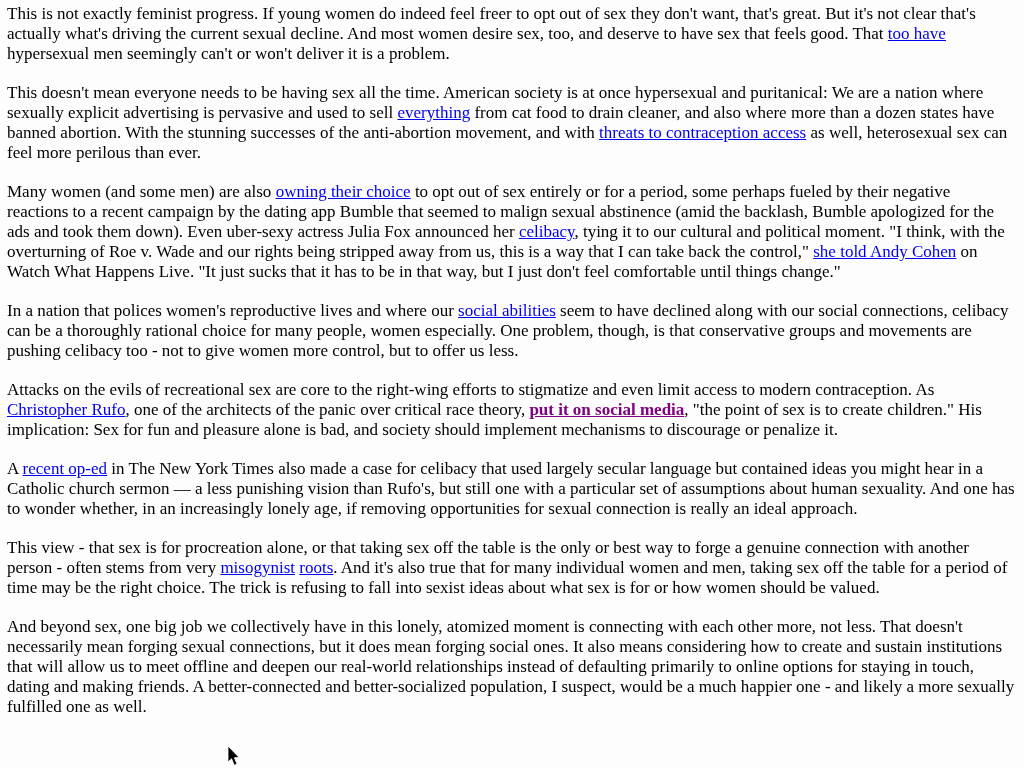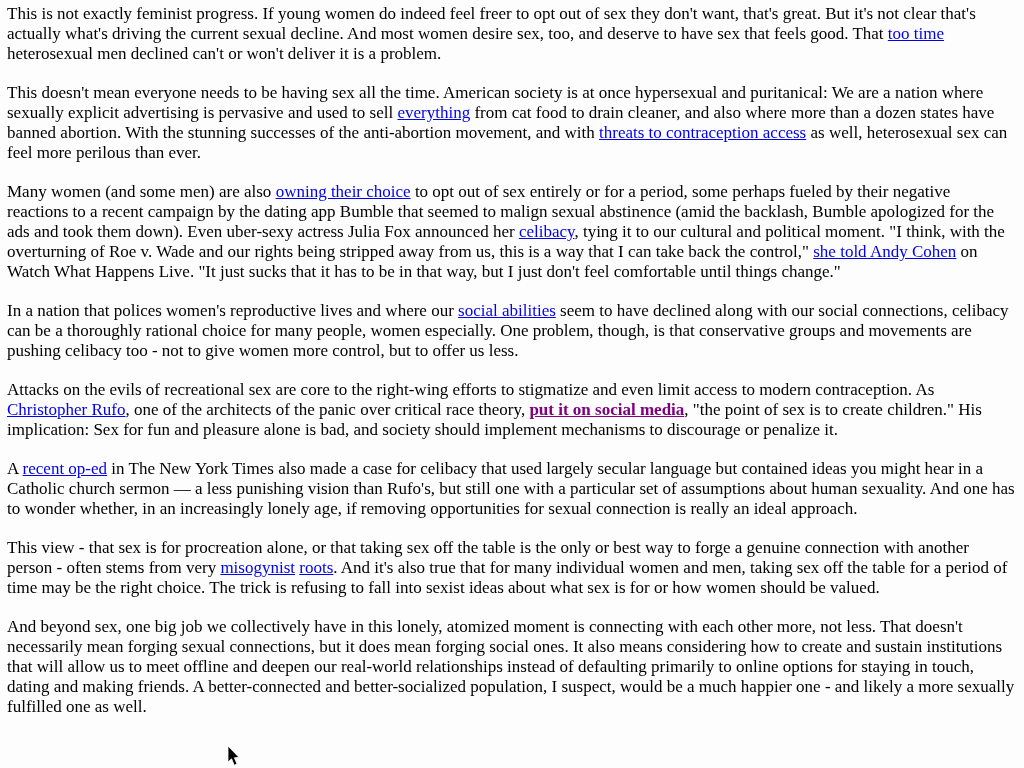--- a/index.html
+++ b/index.html
@@ -42,21 +42,21 @@
     top: 746px;
     width: 14px;
     height: 21px;
     pointer-events: none;
   }
 </style>
 </head>
 <body style="background: rgb(253, 253, 253); color: rgb(0, 0, 0);">
 
 <div id="article">
-    <p><span>This is not exactly feminist progress. If young women do indeed feel freer to opt out of sex they don't want, that's great. But it's not clear that's actually what's driving the current sexual decline. And most women desire sex, too, and deserve to have sex that feels good. That </span><a>too time</a><span> heterosexual men declined can't or won't deliver it is a problem.</span></p>
+    <p><span>This is not exactly feminist progress. If young women do indeed feel freer to opt out of sex they don't want, that's great. But it's not clear that's actually what's driving the current sexual decline. And most women desire sex, too, and deserve to have sex that feels good. That </span><a>too have</a><span> hypersexual men seemingly can't or won't deliver it is a problem.</span></p>
     <p><span>This doesn't mean everyone needs to be having sex all the time. American society is at once hypersexual and puritanical: We are a nation where sexually explicit advertising is pervasive and used to sell </span><a>everything</a><span> from cat food to drain cleaner, and also where more than a dozen states have banned abortion. With the stunning successes of the anti-abortion movement, and with </span><a>threats to contraception access</a><span> as well, heterosexual sex can feel more perilous than ever.</span></p>
     <p><span>Many women (and some men) are also </span><a>owning their choice</a><span> to opt out of sex entirely or for a period, some perhaps fueled by their negative reactions to a recent campaign by the dating app Bumble that seemed to malign sexual abstinence (amid the backlash, Bumble apologized for the ads and took them down). Even uber-sexy actress Julia Fox announced her </span><a>celibacy</a><span>, tying it to our cultural and political moment. "I think, with the overturning of Roe v. Wade and our rights being stripped away from us, this is a way that I can take back the control," </span><a>she told Andy Cohen</a><span> on Watch What Happens Live. "It just sucks that it has to be in that way, but I just don't feel comfortable until things change."</span></p>
     <p><span>In a nation that polices women's reproductive lives and where our </span><a>social abilities</a><span> seem to have declined along with our social connections, celibacy can be a thoroughly rational choice for many people, women especially. One problem, though, is that conservative groups and movements are pushing celibacy too - not to give women more control, but to offer us less.</span></p>
     <p><span>Attacks on the evils of recreational sex are core to the right-wing efforts to stigmatize and even limit access to modern contraception. As </span><a>Christopher Rufo</a><span>, one of the architects of the panic over critical race theory, </span><a class="visited">put it on social media</a><span>, "the point of sex is to create children." His implication: Sex for fun and pleasure alone is bad, and society should implement mechanisms to discourage or penalize it.</span></p>
     <p><span>A </span><a>recent op-ed</a><span> in The New York Times also made a case for celibacy that used largely secular language but contained ideas you might hear in a Catholic church sermon — a less punishing vision than Rufo's, but still one with a particular set of assumptions about human sexuality. And one has to wonder whether, in an increasingly lonely age, if removing opportunities for sexual connection is really an ideal approach.</span></p>
     <p><span>This view - that sex is for procreation alone, or that taking sex off the table is the only or best way to forge a genuine connection with another person - often stems from very </span><a>misogynist</a><span> </span><a>roots</a><span>. And it's also true that for many individual women and men, taking sex off the table for a period of time may be the right choice. The trick is refusing to fall into sexist ideas about what sex is for or how women should be valued.</span></p>
     <p><span>And beyond sex, one big job we collectively have in this lonely, atomized moment is connecting with each other more, not less. That doesn't necessarily mean forging sexual connections, but it does mean forging social ones. It also means considering how to create and sustain institutions that will allow us to meet offline and deepen our real-world relationships instead of defaulting primarily to online options for staying in touch, dating and making friends. A better-connected and better-socialized population, I suspect, would be a much happier one - and likely a more sexually fulfilled one as well.</span></p>
   </div>
 
 <svg id="mouse-cursor" viewBox="0 0 14 21" xmlns="http://www.w3.org/2000/svg" style="left: 227px; top: 746px;">

